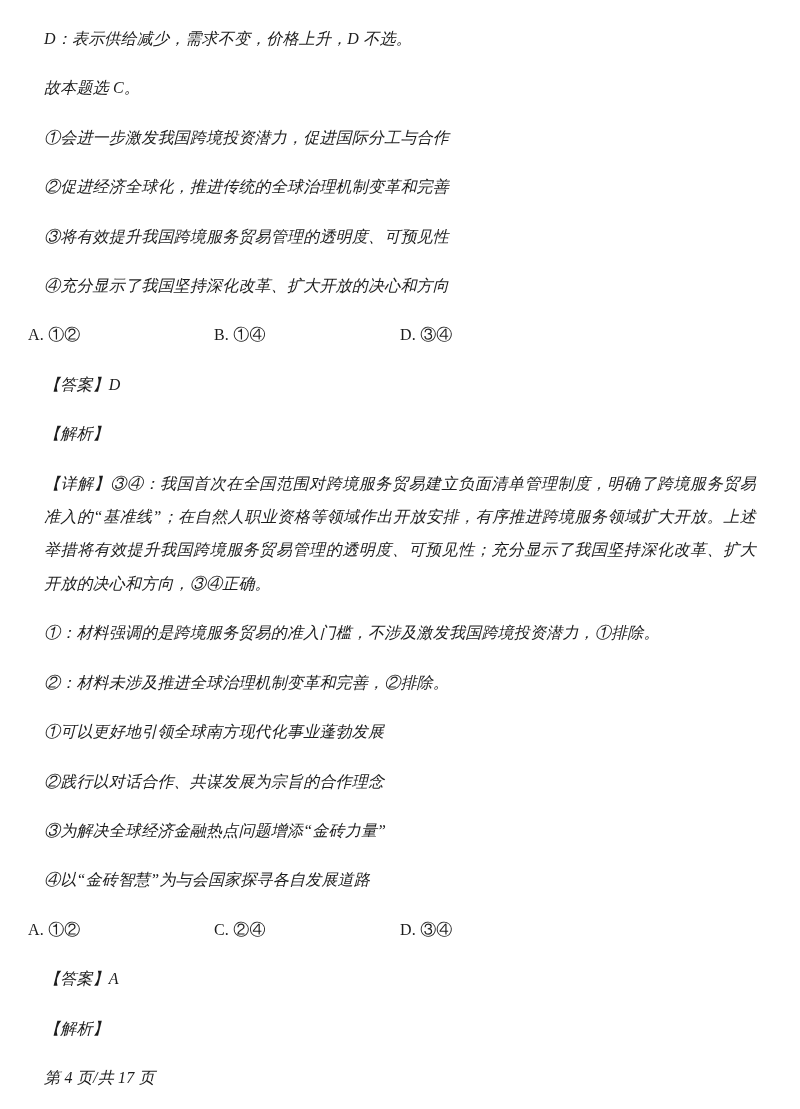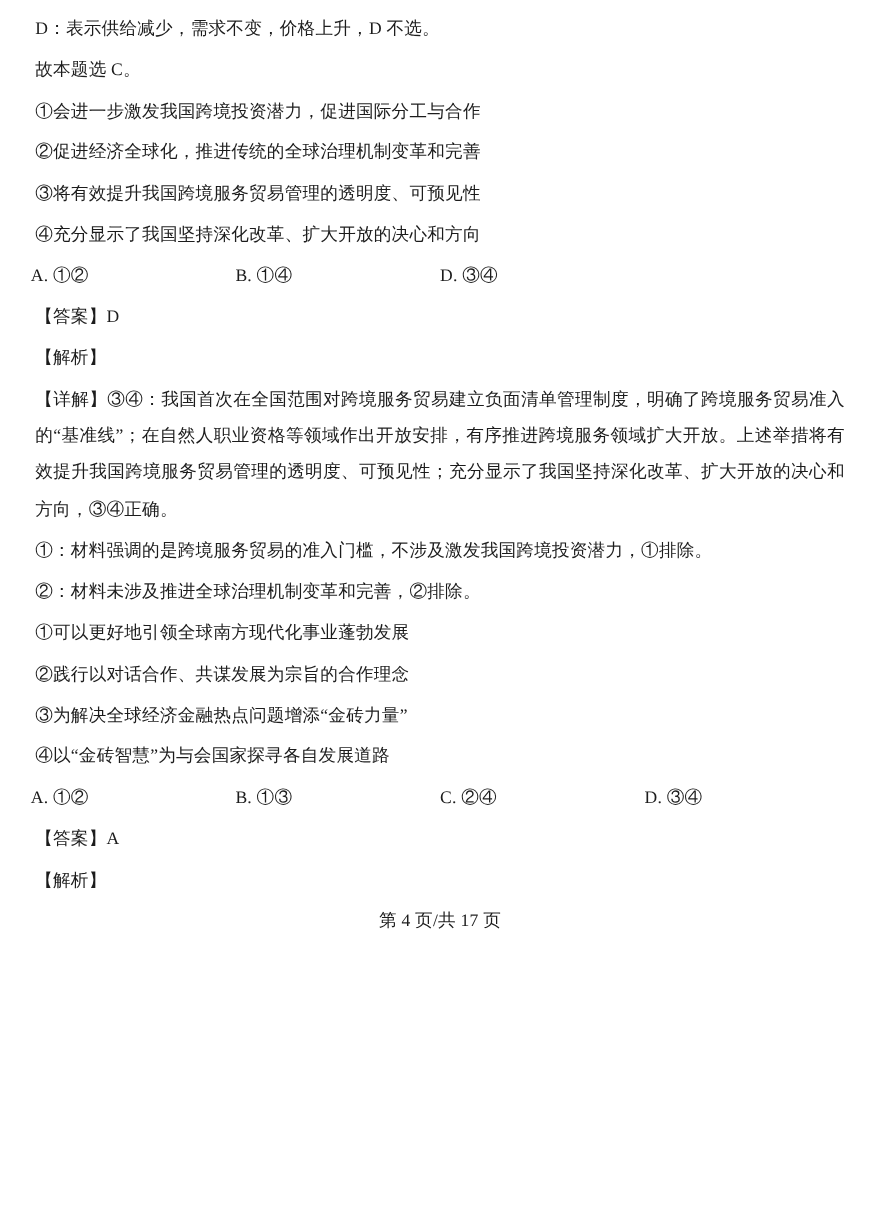--- a/index.html
+++ b/index.html
@@ -14,37 +14,38 @@
     margin: 0 auto;
     background: #ffffff;
     color: #1c1c1c;
     font-family: "Liberation Serif", "DejaVu Serif", serif;
     font-size: 16px;
     box-sizing: border-box;
     padding: 6px 28px 0 28px;
     overflow: hidden;
   }
   .page p {
-    margin: 4px;
+    margin: 16px;
     line-height: 33.4px;
     letter-spacing: 0.2px;
+    font-style: italic;
   }
   .justify {
     text-align: justify;
     text-justify: inter-ideograph;
   }
   .choices-row {
     display: grid;
     grid-template-columns: repeat(4, 1fr);
     line-height: 33.4px;
     letter-spacing: 0.2px;
   }
   .footer {
     margin-top: 12px;
-    text-align: center;
+    text-align: left;
     line-height: 33.4px;
   }
 </style>
 </head>
 <body>
 
 <div class="page">
 
   <p>D：表示供给减少，需求不变，价格上升，D 不选。</p>
 
@@ -73,21 +74,20 @@
 
 
 
   <p>①可以更好地引领全球南方现代化事业蓬勃发展</p>
   <p>②践行以对话合作、共谋发展为宗旨的合作理念</p>
   <p>③为解决全球经济金融热点问题增添“金砖力量”</p>
   <p>④以“金砖智慧”为与会国家探寻各自发展道路</p>
 
   <div class="choices-row">
     <span>A. ①②</span>
-    <span>B. ①③</span>
     <span>C. ②④</span>
     <span>D. ③④</span>
   </div>
 
   <p>【答案】A</p>
 
   <p>【解析】</p>
 
   <p class="footer">第 4 页/共 17 页</p>
 

